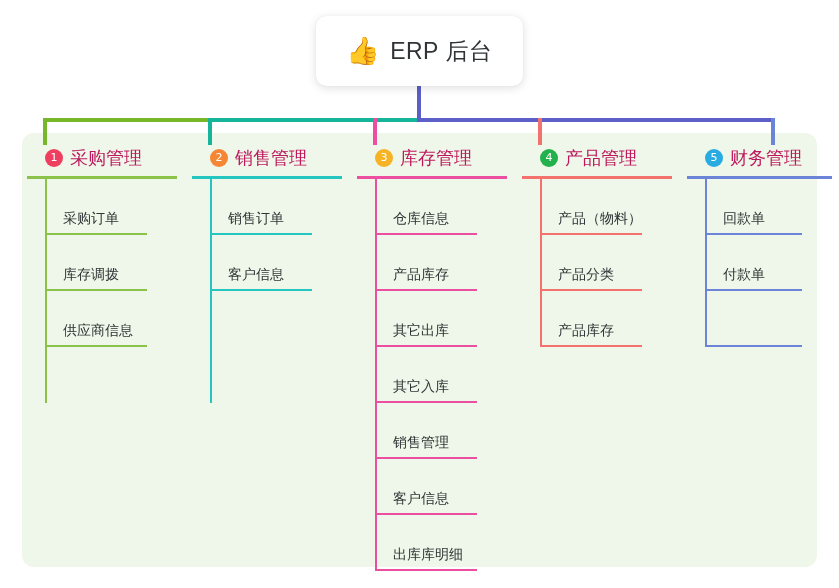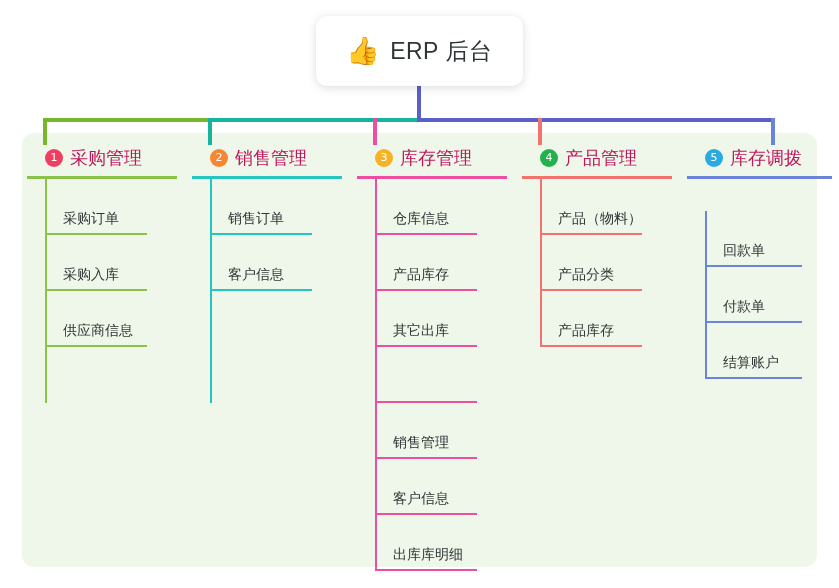--- a/index.html
+++ b/index.html
@@ -163,21 +163,21 @@
         <span class="col-title">采购管理</span>
       </div>
       <div class="head-rule" style="background: rgb(139, 195, 74); width: 150px;"></div>
       <div class="col-body" style="height: 280px;">
         <div class="spine" style="background: rgb(139, 195, 74); height: 224px;"></div>
         <div class="leaf">
           <div class="leaf-label">采购订单</div>
           <div class="leaf-rule" style="background: rgb(139, 195, 74); width: 102px;"></div>
         </div>
         <div class="leaf">
-          <div class="leaf-label">采购入库</div>
+          <div class="leaf-label">库存调拨</div>
           <div class="leaf-rule" style="background: rgb(139, 195, 74); width: 102px;"></div>
         </div>
         <div class="leaf">
           <div class="leaf-label">供应商信息</div>
           <div class="leaf-rule" style="background: rgb(139, 195, 74); width: 102px;"></div>
         </div>
       </div>
     </div>
     <div class="column" style="left: 192px; width: 150px;">
       <div class="col-head">
@@ -211,20 +211,21 @@
         </div>
         <div class="leaf">
           <div class="leaf-label">产品库存</div>
           <div class="leaf-rule" style="background: rgb(236, 79, 160); width: 102px;"></div>
         </div>
         <div class="leaf">
           <div class="leaf-label">其它出库</div>
           <div class="leaf-rule" style="background: rgb(236, 79, 160); width: 102px;"></div>
         </div>
         <div class="leaf">
+          <div class="leaf-label">其它入库</div>
           <div class="leaf-rule" style="background: rgb(236, 79, 160); width: 102px;"></div>
         </div>
         <div class="leaf">
           <div class="leaf-label">销售管理</div>
           <div class="leaf-rule" style="background: rgb(236, 79, 160); width: 102px;"></div>
         </div>
         <div class="leaf">
           <div class="leaf-label">客户信息</div>
           <div class="leaf-rule" style="background: rgb(236, 79, 160); width: 102px;"></div>
         </div>
@@ -252,32 +253,31 @@
         </div>
         <div class="leaf">
           <div class="leaf-label">产品库存</div>
           <div class="leaf-rule" style="background: rgb(244, 114, 109); width: 102px;"></div>
         </div>
       </div>
     </div>
     <div class="column" style="left: 687px; width: 145px;">
       <div class="col-head">
         <span class="badge" style="background: rgb(41, 171, 226);">5</span>
-        <span class="col-title">库存调拨</span>
+        <span class="col-title">财务管理</span>
       </div>
       <div class="head-rule" style="background: rgb(107, 132, 216); width: 145px;"></div>
-      <div class="col-body" style="height: 168px; margin-top: 32px;">
+      <div class="col-body" style="height: 168px;">
         <div class="spine" style="background: rgb(107, 132, 216); height: 168px;"></div>
         <div class="leaf">
           <div class="leaf-label">回款单</div>
           <div class="leaf-rule" style="background: rgb(107, 132, 216); width: 97px;"></div>
         </div>
         <div class="leaf">
           <div class="leaf-label">付款单</div>
           <div class="leaf-rule" style="background: rgb(107, 132, 216); width: 97px;"></div>
         </div>
         <div class="leaf">
-          <div class="leaf-label">结算账户</div>
           <div class="leaf-rule" style="background: rgb(107, 132, 216); width: 97px;"></div>
         </div>
       </div>
     </div>
   </div>
 
 </body></html>

